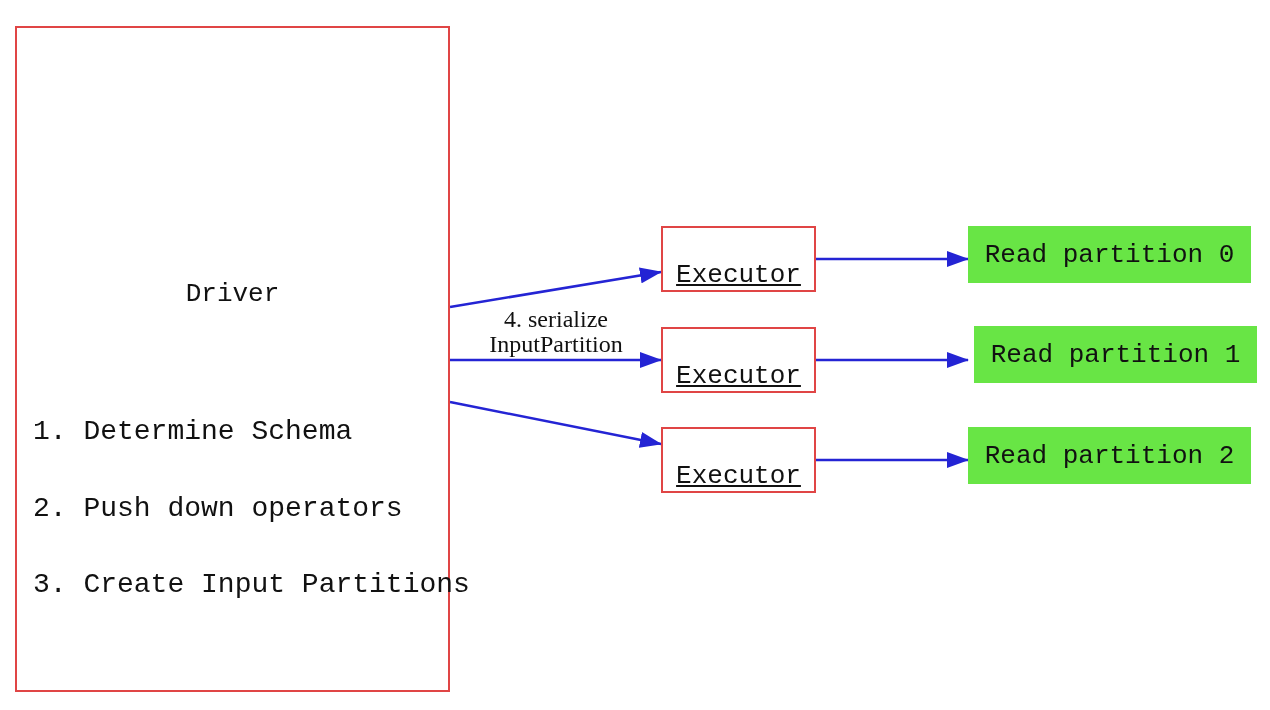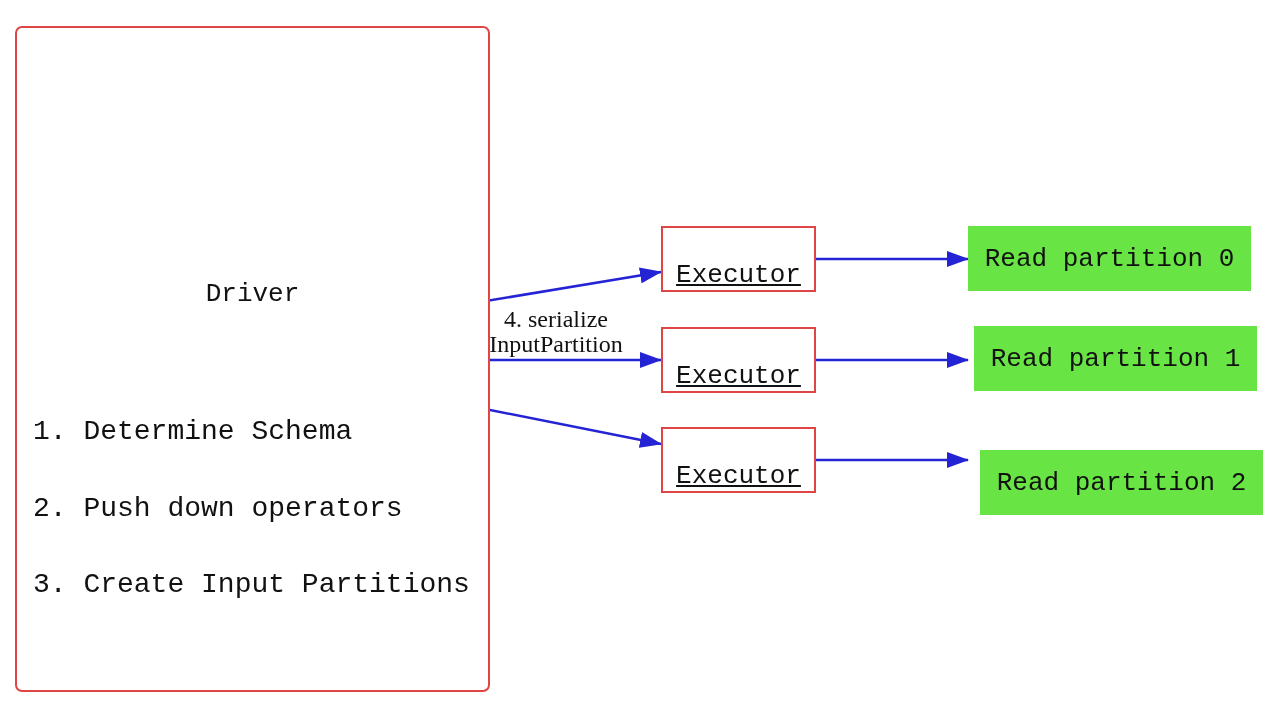--- a/index.html
+++ b/index.html
@@ -29,21 +29,21 @@
   #arrows line { stroke: var(--arrow); stroke-width: 2.5; }
   #arrows .head { fill: var(--arrow); }
 
   .box {
     position: absolute;
     border: 2px solid var(--box-border);
     background: var(--background);
   }
   .driver-box {
     left: 15px; top: 26px;
-    width: 475px; height: 666px; border-radius: 7px;
+    width: 435px; height: 666px;
   }
   .driver-title {
     position: absolute;
     left: 0; right: 0; top: 252px;
     text-align: center;
     font-size: 26px;
     line-height: 28px;
     white-space: pre;
   }
   .driver-steps {
@@ -63,31 +63,31 @@
     white-space: pre;
     text-decoration: underline;
   }
   .exec-1 { top: 226px; }
   .exec-2 { top: 327px; }
   .exec-3 { top: 427px; }
 
   .partition-box {
     position: absolute;
     left: 968px;
-    width: 283px; height: 65px;
+    width: 283px; height: 57px;
     background: var(--partition-fill);
     display: flex;
     align-items: center;
     justify-content: center;
     font-size: 26px;
     white-space: pre;
   }
   .part-1 { top: 226px; }
   .part-2 { top: 326px; margin-left: 6px; }
-  .part-3 { top: 450px; margin-left: 12px; }
+  .part-3 { top: 427px; }
 
   .edge-label {
     position: absolute;
     text-align: center;
     font-family: "Liberation Serif", "DejaVu Serif", serif;
     font-size: 24px;
     line-height: 25px;
     color: var(--text);
   }
   .label-serialize { left: 446px; top: 307px; width: 220px; }

